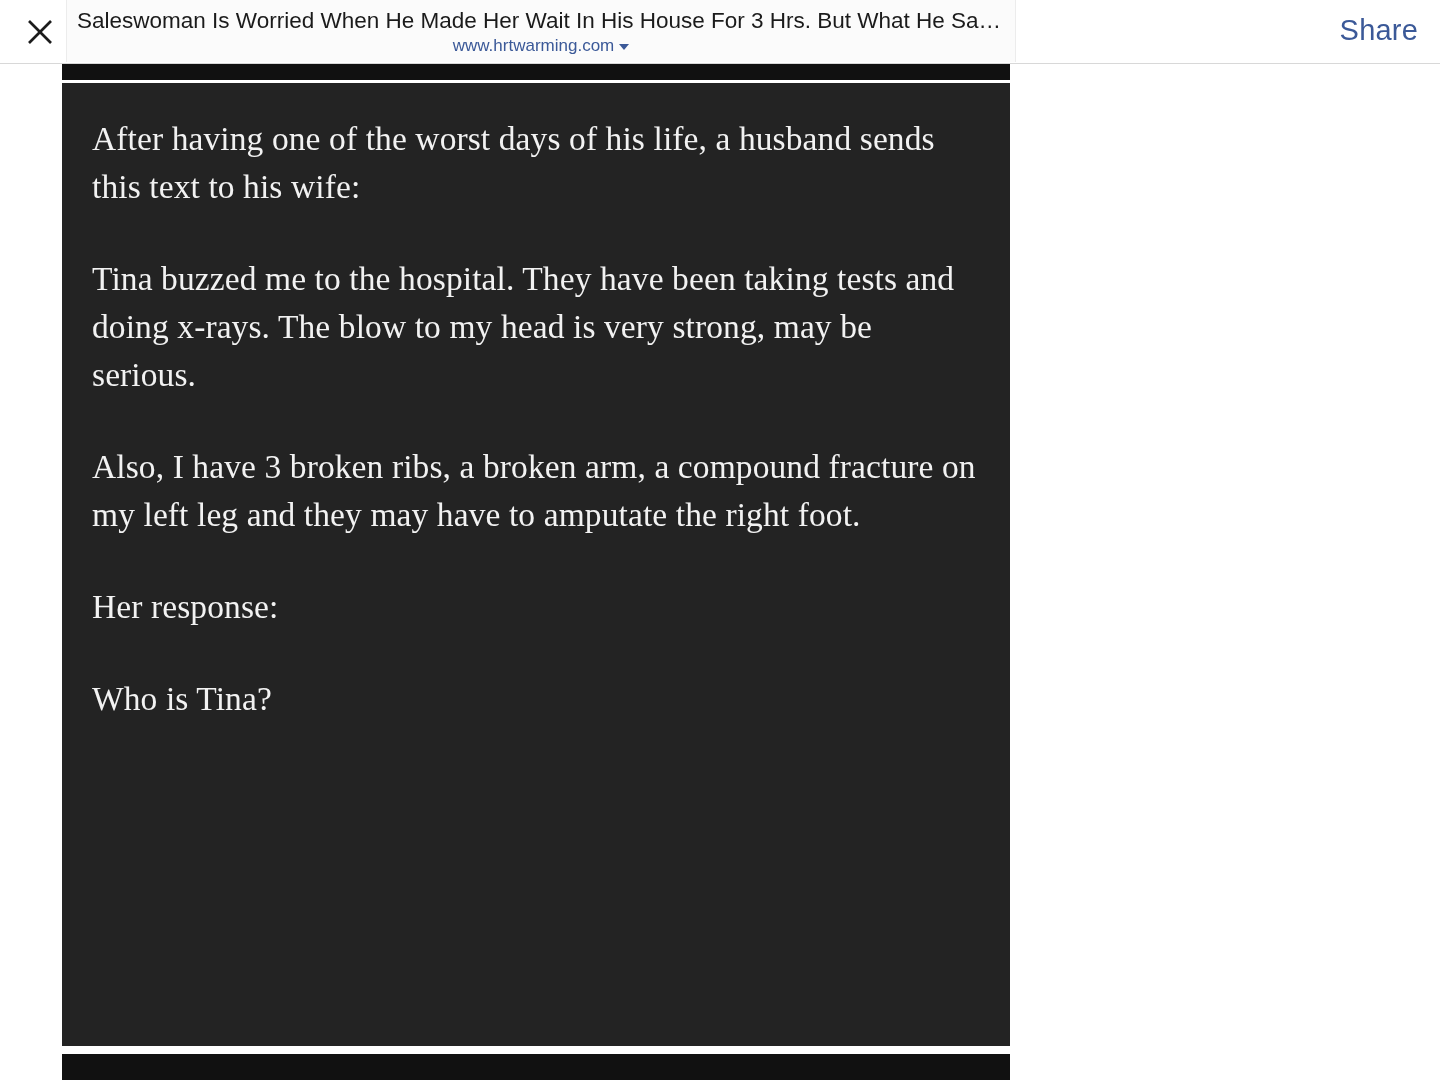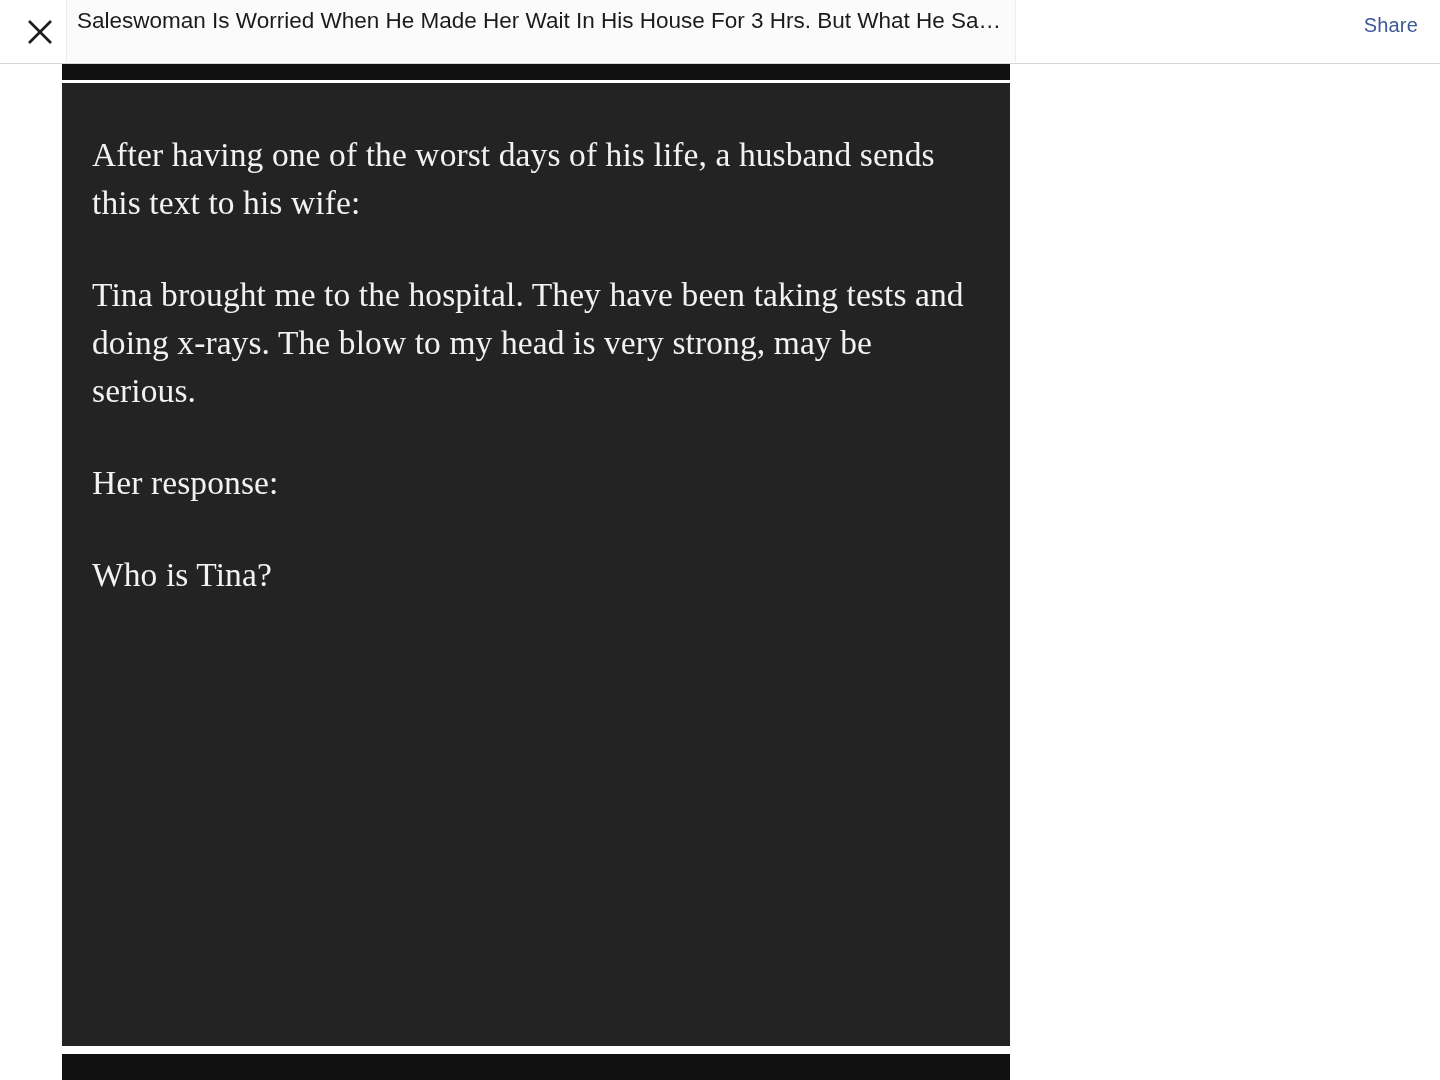--- a/index.html
+++ b/index.html
@@ -94,21 +94,21 @@
     border-top: 6px solid #3b5998;
     display: inline-block;
     position: relative;
     top: 1px;
   }
 
   .share-btn {
     position: absolute;
     right: 22px;
     top: 14px;
-    font-size: 20px;
+    font-size: 29px;
     color: #3b5998;
     cursor: pointer;
     font-family: "Liberation Sans", sans-serif;
     letter-spacing: 0.2px;
   }
 
   
   .content {
     position: absolute;
     top: 64px;
@@ -129,21 +129,21 @@
   }
 
   .quote-card {
     position: absolute;
     left: 62px;
     top: 19px;
     width: 948px;
     height: 963px;
     background: #232323;
     box-sizing: border-box;
-    padding: 48px 30px 10px 30px;
+    padding: 32px 30px 10px 30px;
   }
 
   .quote-card p {
     margin: 0 0 44px 0;
     color: #f2f2f2;
     font-family: "Liberation Serif", serif;
     font-size: 33.5px;
     line-height: 48px;
     letter-spacing: 0.1px;
   }
@@ -186,33 +186,38 @@
 
   <div class="close-btn">
     <svg width="30" height="30" viewBox="0 0 30 30" aria-hidden="true">
       <line x1="4" y1="4" x2="26" y2="26" stroke="#1c1c1c" stroke-width="2.6"></line>
       <line x1="26" y1="4" x2="4" y2="26" stroke="#1c1c1c" stroke-width="2.6"></line>
     </svg>
   </div>
 
   <div class="title-wrap">
     <span class="page-title">Saleswoman Is Worried When He Made Her Wait In His House For 3 Hrs. But What He Said Abou…</span>
+    <div class="url-row">
+      <span class="page-url">www.hrtwarming.com</span>
+      <span class="caret-down"></span>
+    </div>
   </div>
 
   <div class="share-btn">Share</div>
 </div>
 
 <div class="content">
 
   <div class="left-gutter"></div>
   <div class="right-gutter"></div>
 
   <div class="strip-top"></div>
 
   <div class="quote-card">
     <p>After having one of the worst days of his life, a husband sends this text to his wife:</p>
-    <p>Tina brought me to the hospital. They have been taking tests and doing x-rays. The blow to my head is very strong, may be serious.</p>
+    <p>Tina buzzed me to the hospital. They have been taking tests and doing x-rays. The blow to my head is very strong, may be serious.</p>
+    <p>Also, I have 3 broken ribs, a broken arm, a compound fracture on my left leg and they may have to amputate the right foot.</p>
     <p>Her response:</p>
     <p>Who is Tina?</p>
   </div>
 
   <div class="strip-bottom"></div>
 </div>
 
 </body></html>

